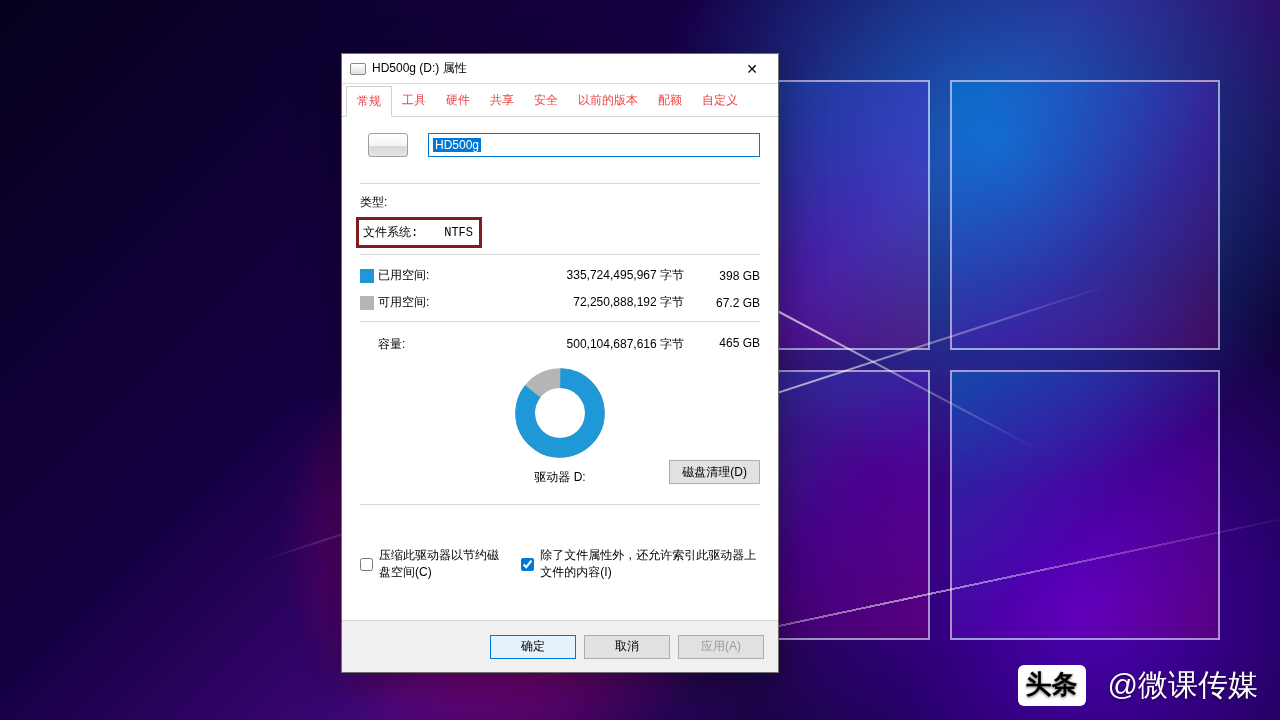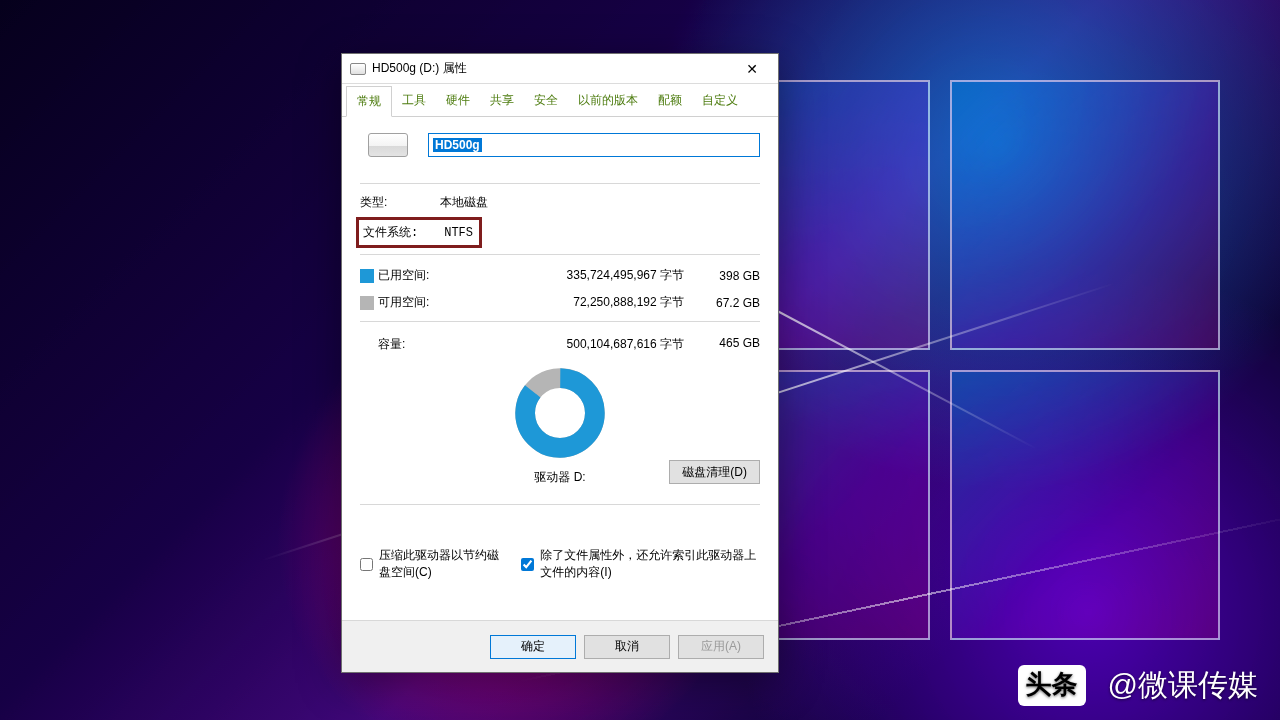--- a/index.html
+++ b/index.html
@@ -36,35 +36,35 @@
     position: absolute; left: 341px; top: 53px; width: 438px; height: 620px;
     background: #fff; border: 1px solid #707070; box-shadow: 0 10px 40px rgba(0,0,0,.4);
     display: flex; flex-direction: column; font-size: 12px; color: #000;
   }
   .titlebar { height: 30px; display:flex; align-items:center; padding: 0 6px 0 8px; border-bottom: 1px solid #dcdcdc; }
   .titlebar .drive-icon { width:16px; height:12px; border:1px solid #888; border-radius:2px; background:linear-gradient(#fff,#e0e0e0); margin-right:6px; }
   .titlebar .title { flex:1; font-size:12px; }
   .titlebar .close { width:40px; height:28px; display:flex; align-items:center; justify-content:center; font-size:14px; color:#000; }
 
   .tabs { display:flex; padding: 0 4px; border-bottom:1px solid #d0d0d0; margin-top:2px; }
-  .tab { padding: 6px 10px; font-size:12px; cursor:default; color:#4d7c0f; }
+  .tab { padding: 6px 10px; font-size:12px; cursor:default; color:#ef4444; }
   .tab.active { border:1px solid #d0d0d0; border-bottom:1px solid #fff; margin-bottom:-1px; background:#fff; }
 
   .body { flex:1; padding: 16px 18px 0 18px; display:flex; flex-direction:column; }
 
   .namerow { display:flex; align-items:center; gap:20px; margin-bottom:16px; }
   .drive-big {
     width:40px; height:24px; border:1px solid #a0a0a0; border-radius:3px;
     background:linear-gradient(#fff 0%, #f3f3f3 55%, #d9d9d9 56%, #e4e4e4 100%);
     margin-left:8px;
   }
   .namefield {
     flex:1; height:24px; border:1px solid #0078d7; padding:0 4px; display:flex; align-items:center;
   }
-  .namefield span { background:#0078d7; color:#fff; padding:0 2px;font-weight:bold; }
+  .namefield span { background:#0078d7; color:#fff; padding:0 2px; }
 
   .kv { display:grid; grid-template-columns: 80px 1fr; row-gap:10px; font-size:12px; }
   .sep { border:none; border-top:1px solid #d8d8d8; margin:10px 0; }
   .red-box { border:3px solid #7f1d1d; padding:4px 6px 4px 4px; margin:-4px -6px -4px -4px; display:inline-block;font-family:Liberation Mono, monospace; }
 
   .space { display:grid; grid-template-columns:18px 68px 1fr 70px; row-gap:10px; align-items:center; font-size:12px; margin-top:2px;}
   .sw { width:14px; height:14px; }
   .sw.used { background:#1e98d7; }
   .sw.free { background:#b5b5b5; }
   .num { text-align:right; padding-right:6px; color:#000; }
@@ -131,21 +131,20 @@
       <div class="drive-big"></div>
       <div class="namefield">
         <span>HD500g</span>
       </div>
     </div>
 
     <hr class="sep">
 
     <div class="kv">
       <div>类型:</div>
-      <div>本地磁盘</div>
       <div style="grid-column:1/3;">
         <span class="red-box">
           <span style="display:inline-block;width:74px;">文件系统:</span>
           <span>NTFS</span>
         </span>
       </div>
     </div>
 
     <hr class="sep">
 

